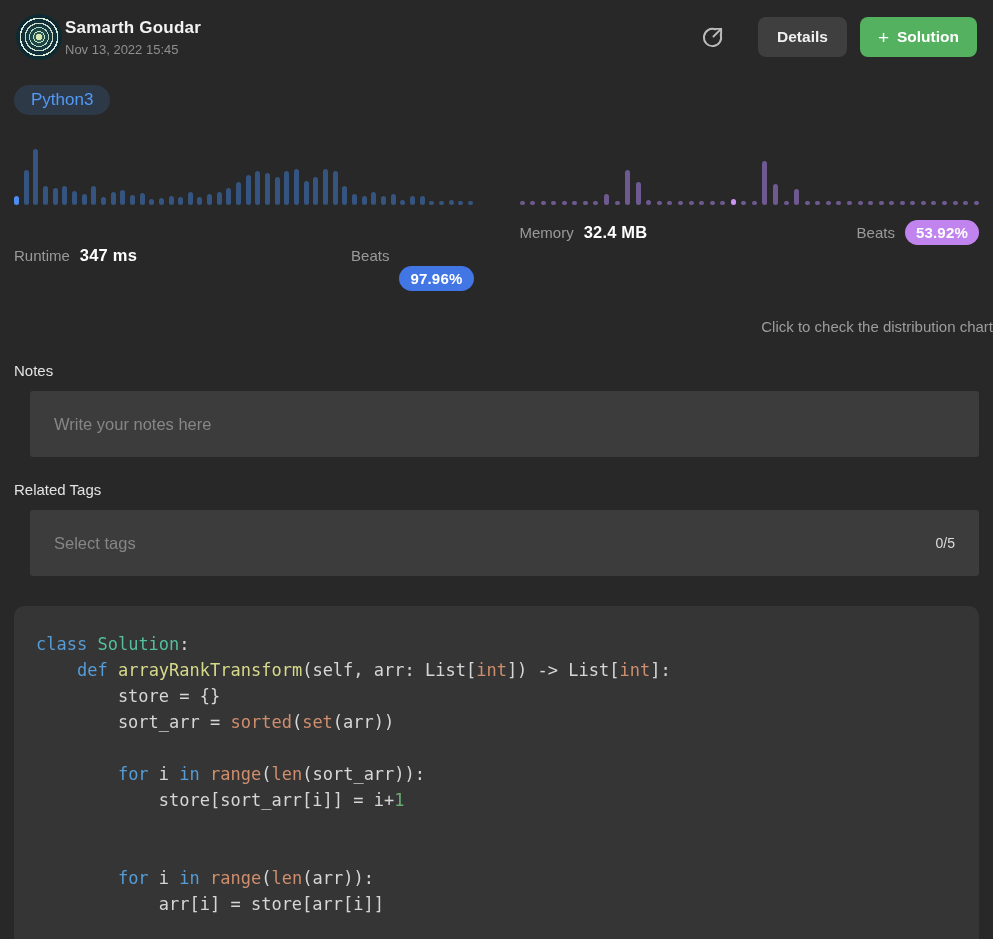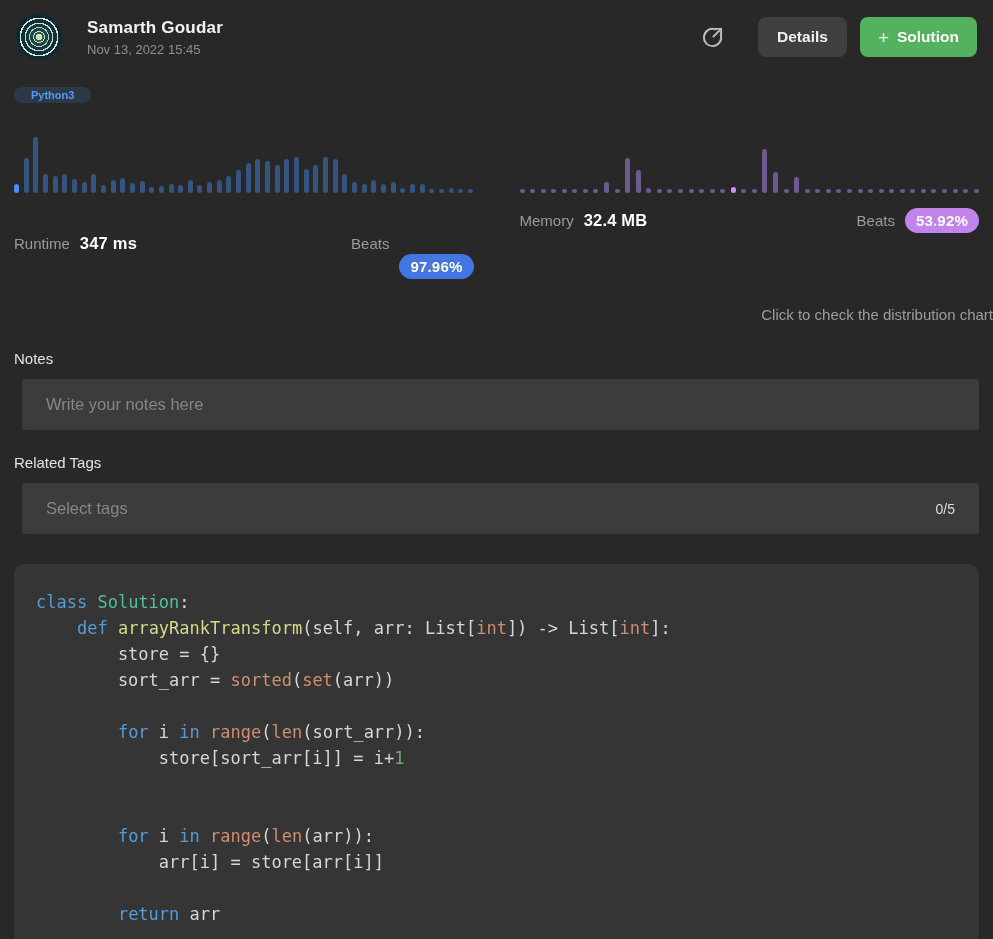--- a/index.html
+++ b/index.html
@@ -14,39 +14,39 @@
   .header{display:flex;align-items:center;padding:14px 16px 0 16px;}
   .avatar{
     width:46px;height:46px;border-radius:50%;flex:0 0 46px;
     background:
       radial-gradient(circle at 50% 50%,
         #d9e8b0 0 3px, #2a5a52 3px 5px, #cfe0c0 5px 6px,
         #1c4646 6px 9px, #b7d4c4 9px 10px, #15383c 10px 13px,
         #cadbcb 13px 14.5px, #11303a 14.5px 18px, #dce8d8 18px 19.5px,
         #0d2a32 19.5px 100%);
   }
-  .user-info{margin-left:25px;flex:1;}
+  .user-info{margin-left:3px;flex:1;}
   .user-name{font-size:17px;font-weight:700;color:#f2f2f2;letter-spacing:.2px;}
   .user-date{font-size:13px;color:#8f8f8f;margin-top:4px;}
   .header-actions{display:flex;align-items:center;}
   .share-btn{background:none;border:none;cursor:pointer;padding:4px;display:flex;}
   .btn{
     height:40px;border:none;border-radius:8px;cursor:pointer;
     font-family:"Liberation Sans",sans-serif;font-size:15.5px;font-weight:600;
     display:flex;align-items:center;
   }
   .btn-details{background:#3f3f3f;color:#f0f0f0;padding:0 19px;margin-left:30px;}
   .btn-solution{background:var(--solution-green,#54b15f);color:#ffffff;padding:0 18px;margin-left:13px;}
   .plus-glyph{font-size:19px;font-weight:500;margin-right:8px;line-height:1;}
   
   .tag-row{padding:25px 14px 0 14px;}
   .lang-pill{
-    display:inline-flex;align-items:center;height:16px;padding:0 17px;
+    display:inline-flex;align-items:center;height:30px;padding:0 17px;
     border-radius:15px;background:var(--tag-bg,#519af726);
-    color:var(--tag-blue,#519af7);font-size:11px;font-weight:700;cursor:pointer;
+    color:var(--tag-blue,#519af7);font-size:17px;font-weight:400;cursor:pointer;
   }
   
   .charts{display:flex;gap:46px;padding:28px 14px 0 14px;}
   .chart-col{flex:1;min-width:0;cursor:pointer;}
   .bars{display:flex;align-items:flex-end;justify-content:space-between;height:62px;}
   .bar{width:5px;border-radius:3px;background:var(--bar-muted);}
   .bars.runtime .bar{--bar-muted:var(--runtime-bar,#35547f);}
   .bars.runtime .bar.hl{background:var(--runtime-bar-hl,#4e8cf0);}
   .bars.memory .bar{--bar-muted:var(--memory-bar,#6e5990);}
   .bars.memory .bar.hl{background:var(--memory-bar-hl,#c994f2);}
@@ -59,21 +59,21 @@
     color:#fff;font-size:15px;font-weight:700;letter-spacing:.2px;
   }
   .badge-runtime{background:var(--badge-runtime,#4276e5);margin-top:46px;}
   .badge-memory{background:var(--badge-memory,#c184ee);}
   .hint{ text-align:right;color:#9d9d9d;font-size:15px;margin-top:27px;cursor:pointer;}
   
   .section-label{color:#e3e3e3;font-size:15px;font-weight:500;padding:0 14px;}
   .lbl-notes{margin-top:27px;}
   .lbl-tags{margin-top:24px;}
   .input-box{
-    margin:12px 14px 0 22px;height:51px;background:#3c3c3c;border-radius:3px;
+    margin:12px 14px 0 30px;height:66px;background:#3c3c3c;border-radius:3px;
     display:flex;align-items:center;padding:0 24px;box-sizing:border-box;
   }
   .notes-input{
     flex:1;background:transparent;border:none;outline:none;
     color:#e8e8e8;font-size:16.5px;font-family:"Liberation Sans",sans-serif;padding:0;
   }
   .notes-input::placeholder{color:#868686;}
   .tags-box{cursor:pointer;}
   .tags-placeholder{flex:1;color:#868686;font-size:16.5px;}
   .tags-counter{color:#dcdcdc;font-size:14px;font-weight:500;}

